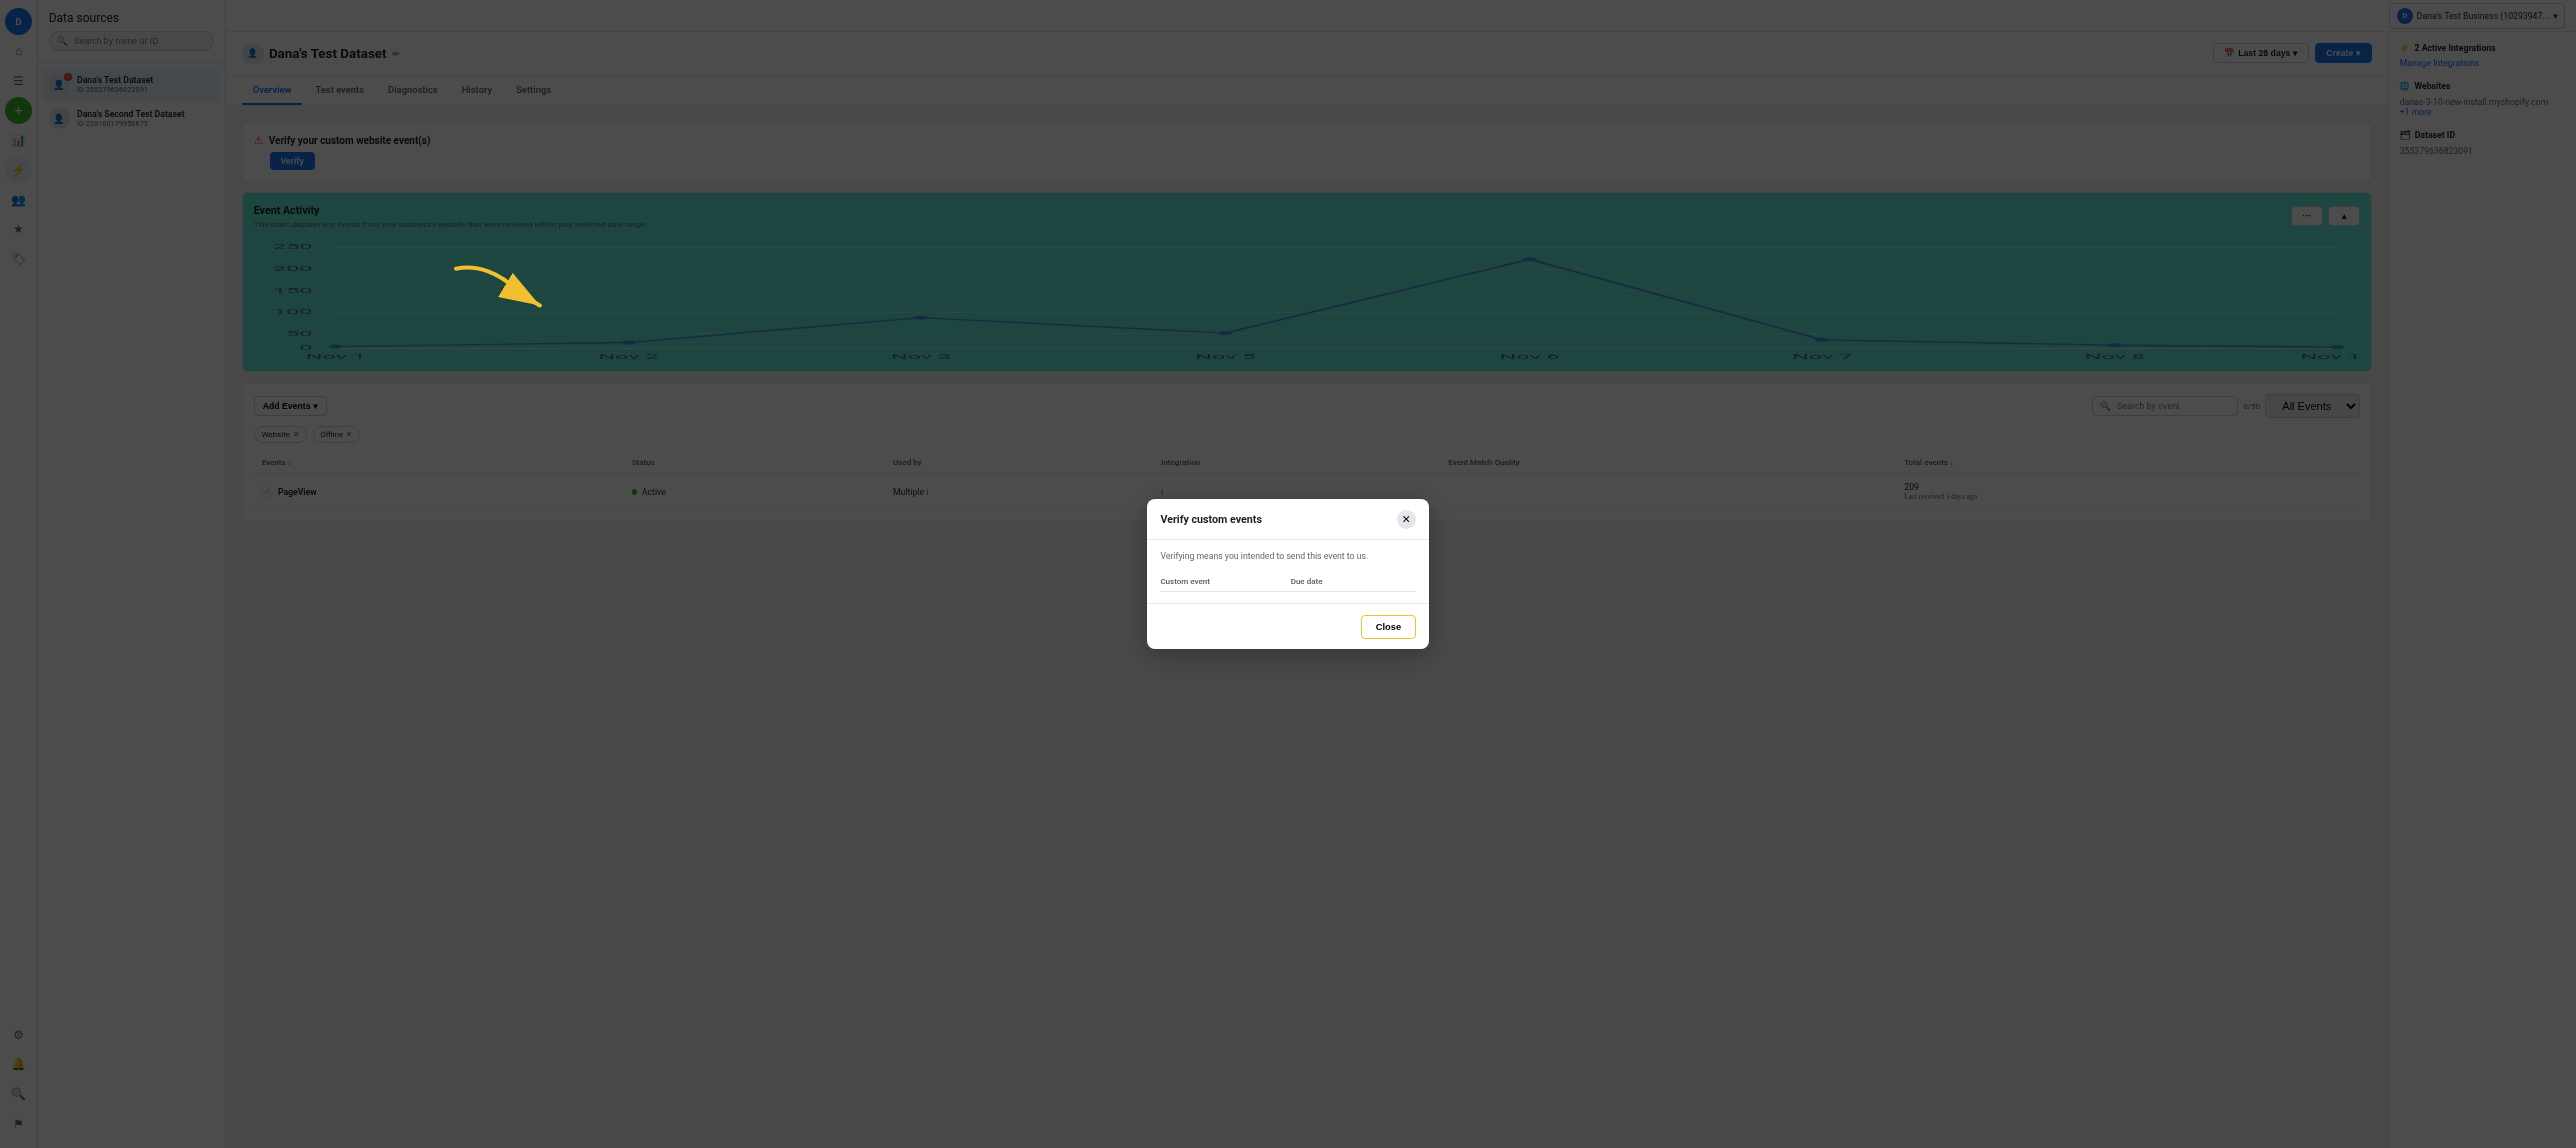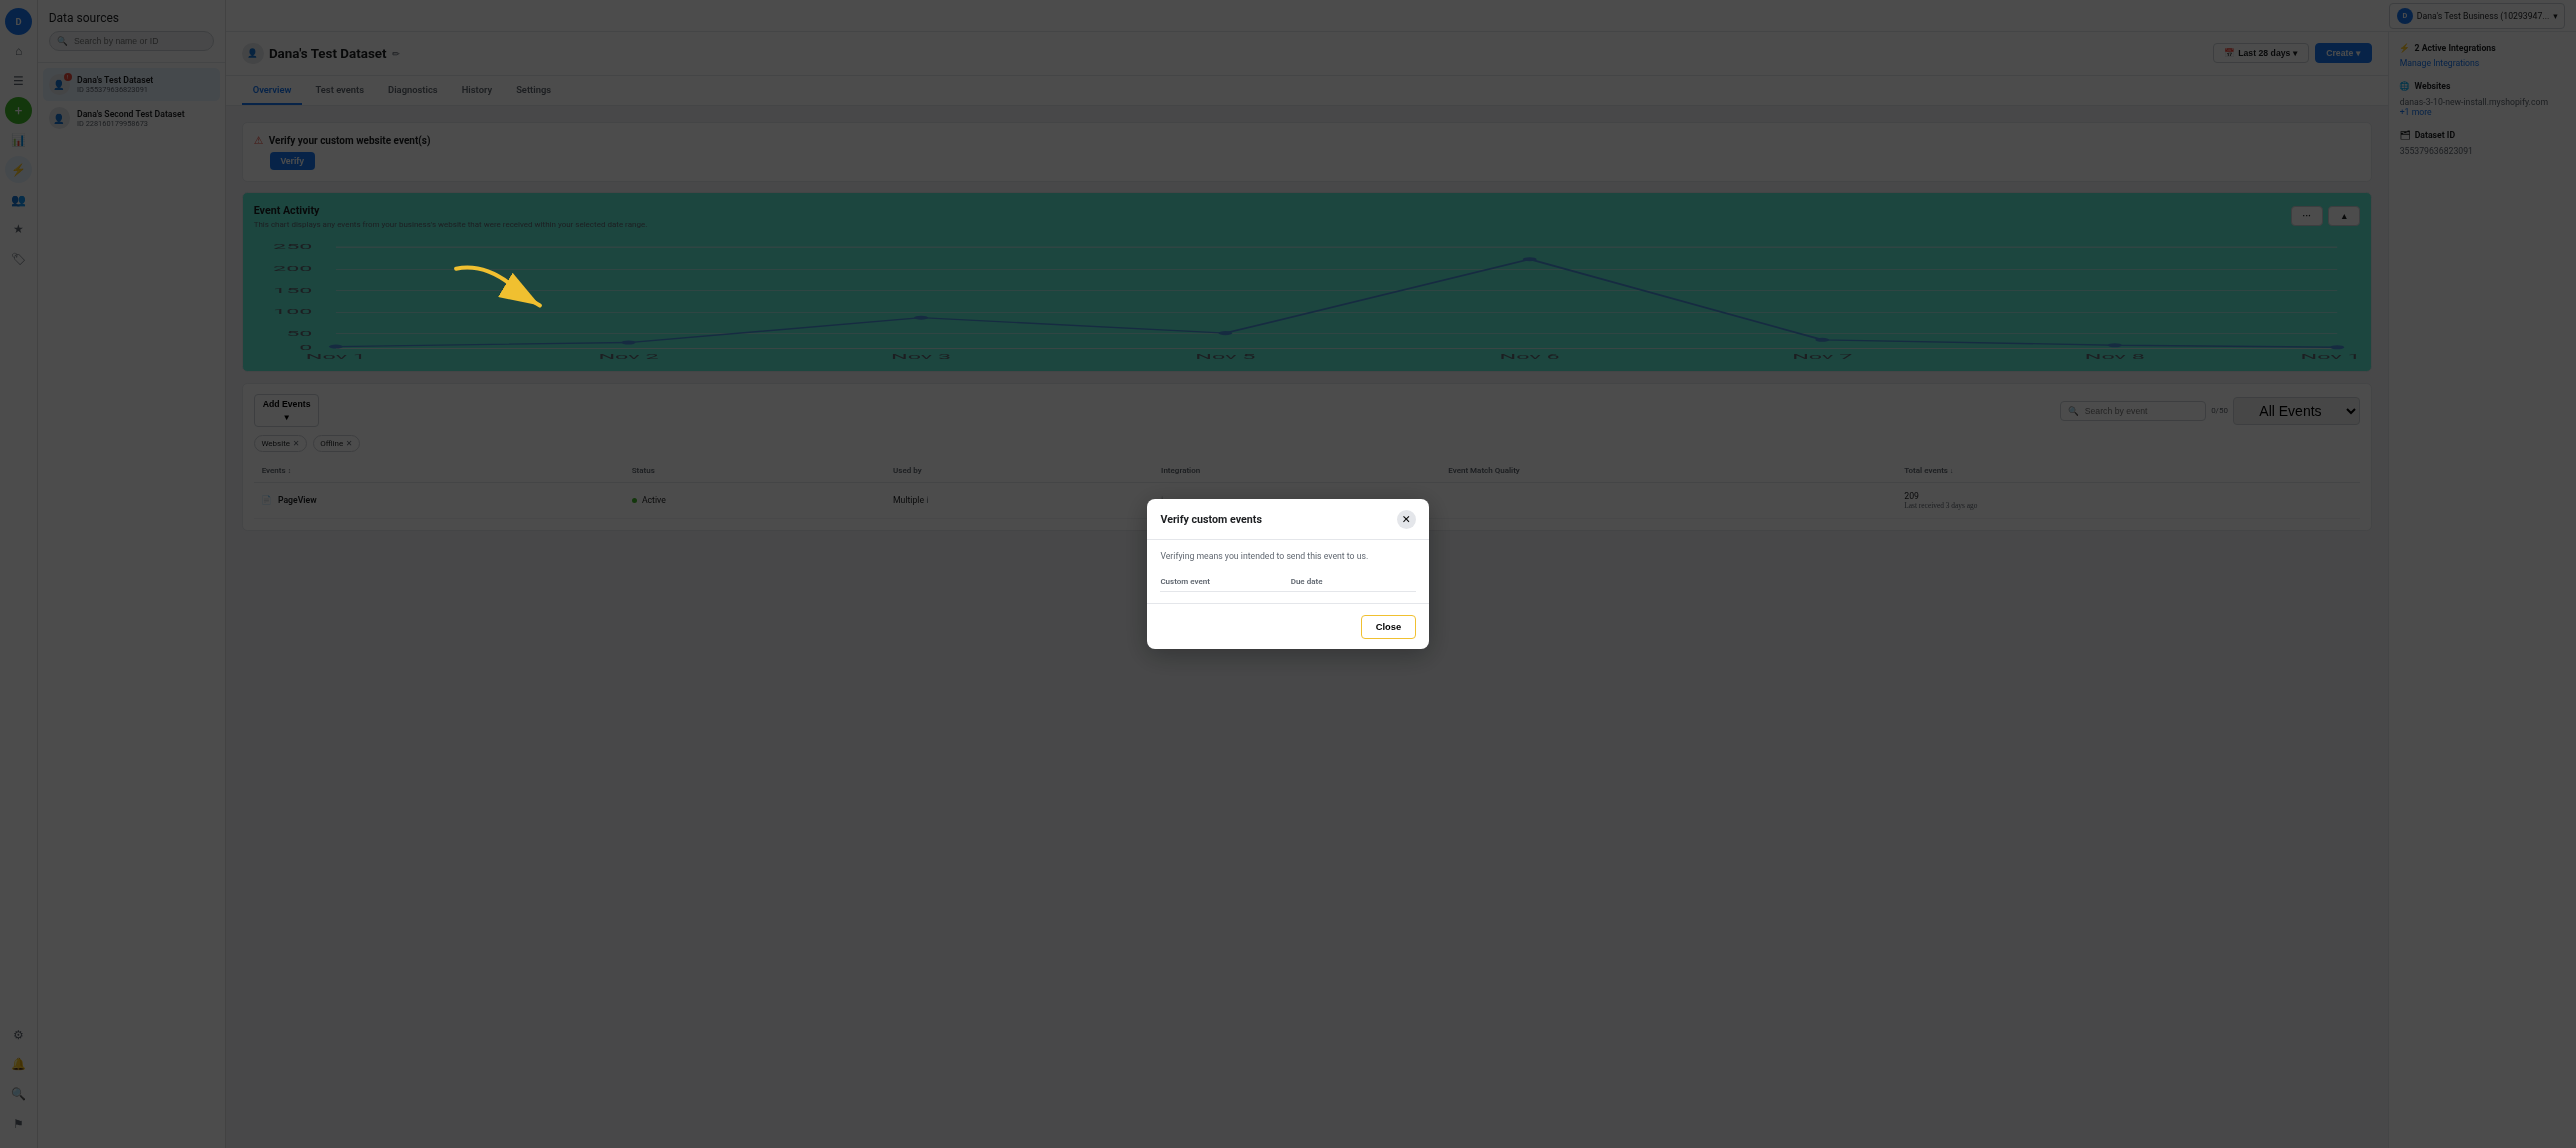--- a/index.html
+++ b/index.html
@@ -61,25 +61,25 @@
     .chart-section { background: #5eead4; border-radius: 5.4px; padding: 10.7px; margin-bottom: 10.7px; border: 0.7px solid #e4e6ea; }
     .chart-header { display: flex; justify-content: space-between; align-items: center; margin-bottom: 10.7px; }
     .chart-title { font-size: 10.7px; font-weight: 700; }
     .chart-subtitle { font-size: 8px; color: #606770; margin-top: 2.7px; }
     .chart-area { height: 121px; position: relative; }
     svg.chart { width: 100%; height: 100%; }
 
     
     .table-section { background: #fff; border-radius: 5.4px; padding: 10.7px; border: 0.7px solid #e4e6ea; }
     .table-toolbar { display: flex; align-items: center; gap: 5.4px; margin-bottom: 8px; }
-    .add-events-btn { padding: 4px 8px; border: 0.7px solid #ccd0d5; border-radius: 4px; background: #fff; cursor: pointer; font-size: 8.7px; font-weight: 600; display: flex; align-items: center; gap: 2.7px; flex-direction: column; }
+    .add-events-btn { padding: 4px 8px; border: 0.7px solid #ccd0d5; border-radius: 4px; background: #fff; cursor: pointer; font-size: 8.7px; font-weight: 600; display: flex; align-items: center; gap: 2.7px; }
     .search-events { margin-left: auto; display: flex; align-items: center; gap: 5.4px; border: 0.7px solid #ccd0d5; border-radius: 4px; padding: 4px 8px; }
     .search-events input { border: none; outline: none; font-size: 8.7px; }
     .event-count { font-size: 8px; color: #606770; }
-    .all-events-select { padding: 4px 21px; border: 0.7px solid #ccd0d5; border-radius: 4px; font-size: 14px; }
+    .all-events-select { padding: 4px 12px; border: 0.7px solid #ccd0d5; border-radius: 4px; font-size: 11px; }
     .filter-tags { display: flex; gap: 5.4px; margin-bottom: 8px; }
     .filter-tag { display: flex; align-items: center; gap: 2.7px; padding: 2.7px 6.7px; border: 0.7px solid #ccd0d5; border-radius: 13.4px; font-size: 8px; background: #fff; }
     .filter-tag-close { cursor: pointer; color: #606770; }
     table { width: 100%; border-collapse: collapse; }
     th { padding: 6.7px 8px; text-align: left; font-size: 8px; font-weight: 600; color: #606770; border-bottom: 0.7px solid #e4e6ea; }
     td { padding: 8px; font-size: 8.7px; border-bottom: 0.7px solid #f0f2f5; vertical-align: middle; }
     .event-name { font-weight: 600; }
     .status-dot { width: 5.4px; height: 5.4px; border-radius: 50%; background: #42b72a; display: inline-block; margin-right: 2.7px; }
     .sort-icon { color: #606770; font-size: 6.7px; }
 

